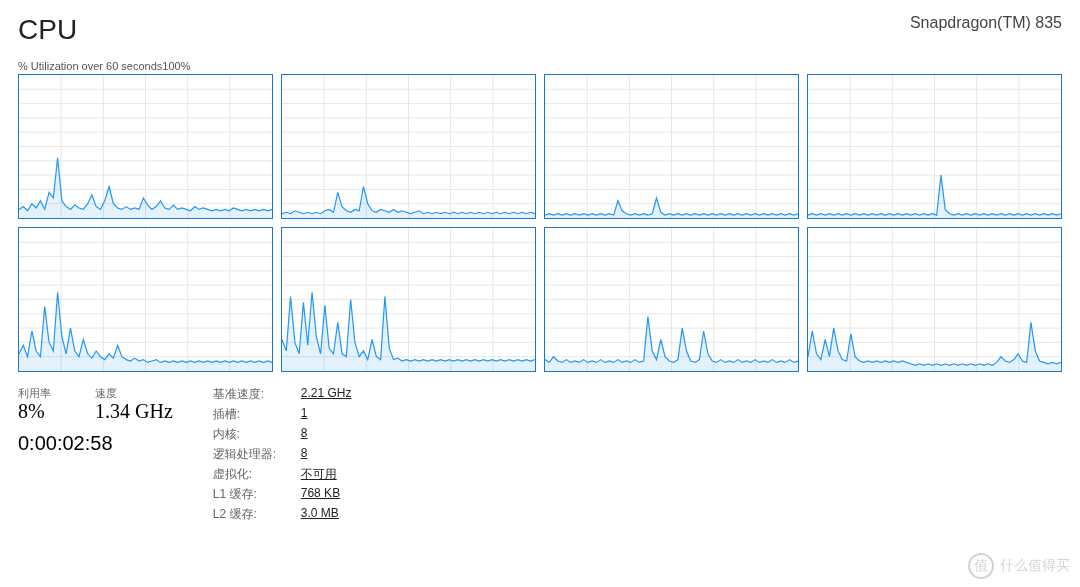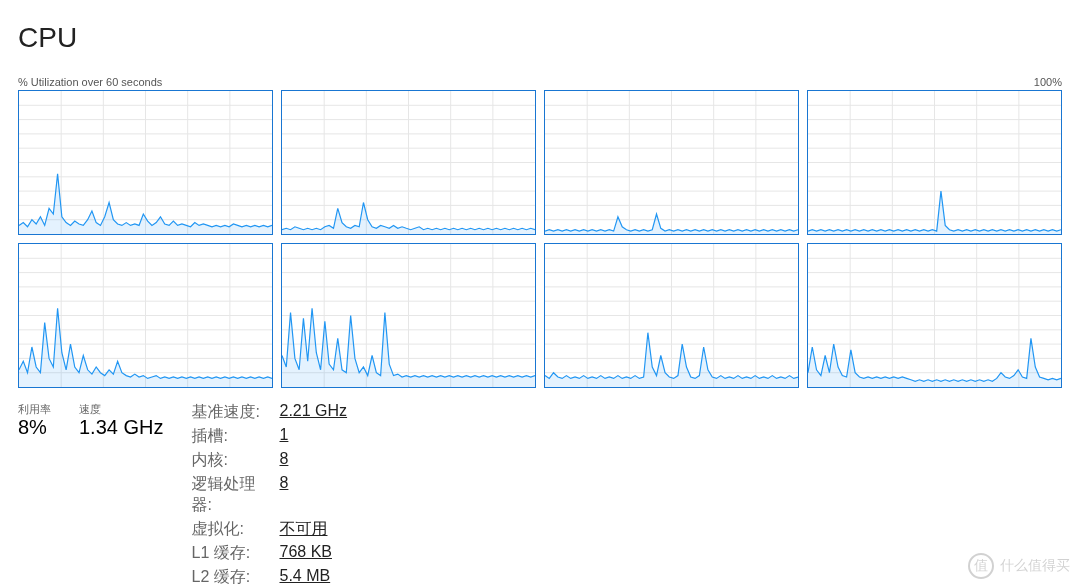--- a/index.html
+++ b/index.html
@@ -5,65 +5,66 @@
   * { box-sizing: border-box; margin: 0; padding: 0; }
   body {
     font-family: "Segoe UI", "Microsoft YaHei", sans-serif;
     background: #fff;
     width: 1080px;
     height: 587px;
     position: relative;
     padding: 14px 18px 10px 18px;
     color: #333;
   }
-  .header { display: flex; justify-content: space-between; align-items: flex-start; margin-top: 8px; }
+  .header { display: flex; justify-content: space-between; align-items: flex-start; }
   .title { font-size: 28px; font-weight: 400; color: #222; }
   .subtitle { font-size: 16px; color: #444; }
-  .axis-row { display: flex; justify-content: space-between; font-size: 11px; color: #555; margin-top: 22px; margin-bottom: 2px; }
+  .axis-row { display: flex; font-size: 11px; color: #555; margin-top: 14px; margin-bottom: 2px; }
   .charts {
     display: grid;
     grid-template-columns: repeat(4, 1fr);
     grid-template-rows: 145px 145px;
     gap: 8px;
   }
   .core-chart {
     border: 1px solid #1976d2;
     position: relative;
     background: #fff;
   }
   .core-chart svg { position: absolute; inset: 0; width: 100%; height: 100%; display: block; }
   .grid-line { stroke: #e6e6e6; stroke-width: 1; }
   .series-fill { fill: rgba(33,150,243,0.12); }
   .series-line { fill: none; stroke: #2196f3; stroke-width: 1.2; }
   .stats { display: flex; margin-top: 14px; gap: 28px; font-size: 12px; color: #555; }
   .stats-left { display: flex; flex-direction: column; gap: 10px; }
-  .big-row { display: flex; gap: 28px; }
+  .big-row { display: flex; gap: 44px; font-family: Liberation Serif, serif; }
   .stat-label { font-size: 11px; color: #666; }
   .stat-value { font-size: 20px; font-weight: 400; color: #000; margin-top: -1px; }
-  .detail-table { display: grid; grid-template-columns: 70px auto; row-gap: 3px; column-gap: 18px; font-size: 16px; color: #555; }
+  .detail-table { display: grid; grid-template-columns: 70px auto; row-gap: 3px; column-gap: 18px; font-size: 12px; color: #555; margin-left: 12px; }
   .detail-table .k { color: #666; }
   .detail-table .v { color: #222; text-decoration: underline; }
   .watermark {
     position: absolute; right: 10px; bottom: 8px;
     display: flex; align-items: center; gap: 6px;
     color: rgba(0,0,0,0.18); font-size: 14px; font-weight: 500;
     pointer-events: none;
   }
   .watermark-badge {
     width: 26px; height: 26px; border-radius: 50%;
     border: 2px solid rgba(0,0,0,0.18);
     display: flex; align-items: center; justify-content: center;
     font-size: 14px;
   }
 </style>
 </head>
 <body>
 
 <div class="header">
   <div class="title">CPU</div>
+  <div class="subtitle">Snapdragon(TM) 835</div>
 </div>
 
 <div class="axis-row">
   <span>% Utilization over 60 seconds</span>
   <span>100%</span>
 </div>
 
 <div class="charts" id="charts">
     <div class="core-chart">
       <svg viewBox="0 0 255 143" preserveAspectRatio="none">
@@ -233,37 +234,38 @@
       <div>
         <div class="stat-label">利用率</div>
         <div class="stat-value">8%</div>
       </div>
       <div>
         <div class="stat-label">速度</div>
         <div class="stat-value">1.34 GHz</div>
       </div>
     </div>
     <div>
+      <div class="stat-value">0:00:02:58</div>
     </div>
   </div>
 
   <div class="detail-table">
     <div class="k">基准速度:</div>
     <div class="v">2.21 GHz</div>
     <div class="k">插槽:</div>
     <div class="v">1</div>
     <div class="k">内核:</div>
     <div class="v">8</div>
     <div class="k">逻辑处理器:</div>
     <div class="v">8</div>
     <div class="k">虚拟化:</div>
     <div class="v">不可用</div>
     <div class="k">L1 缓存:</div>
     <div class="v">768 KB</div>
     <div class="k">L2 缓存:</div>
-    <div class="v">5.4 MB</div>
+    <div class="v">3.0 MB</div>
   </div>
 </div>
 
 <div class="watermark">
   <div class="watermark-badge">值</div>
   <span>什么值得买</span>
 </div>
 
 </body></html>

